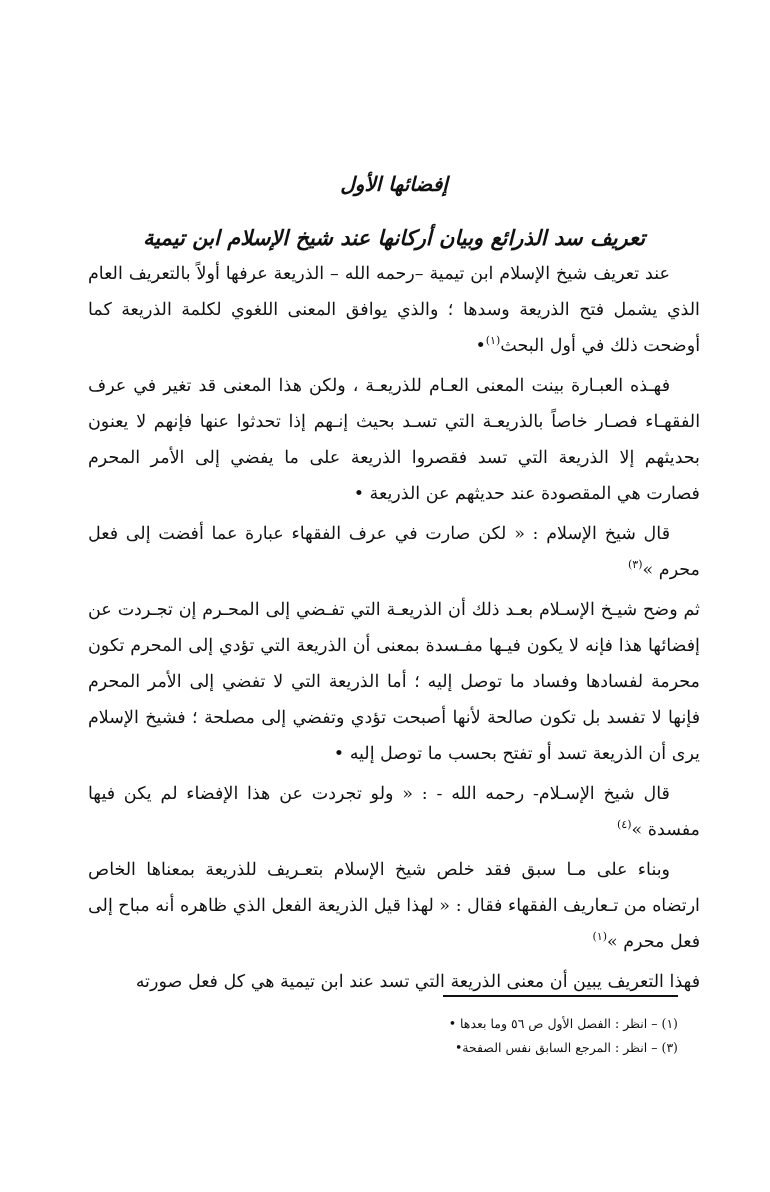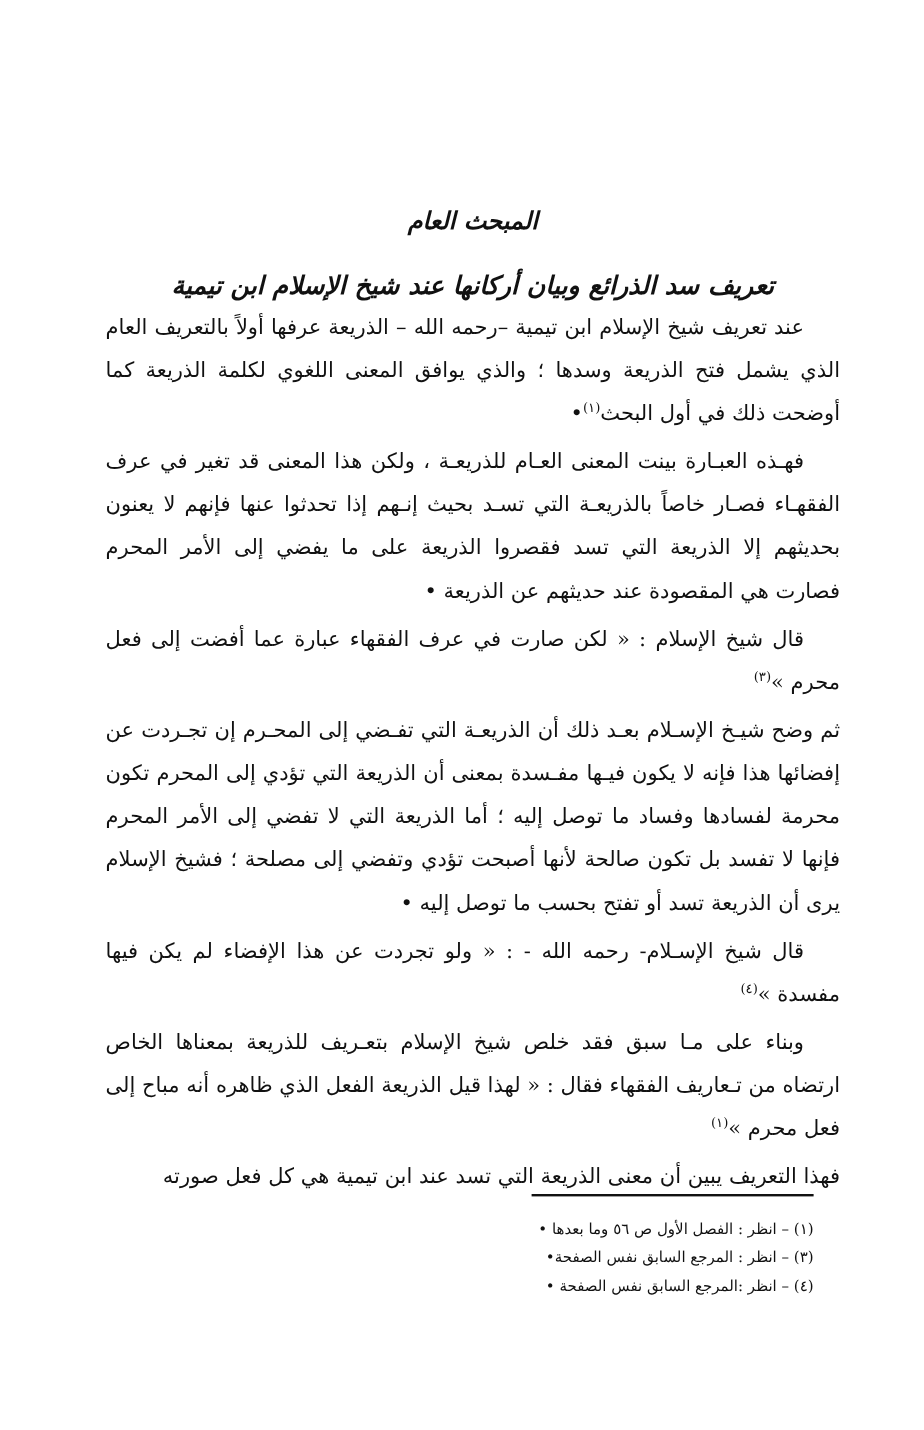--- a/index.html
+++ b/index.html
@@ -139,34 +139,33 @@
       text-align: right;
     }
     .footnote { white-space: nowrap; }
   </style>
 </head>
 <body>
 
 <div class="page">
 
 
-  <div class="section-label">المبحث العام</div>
+  <div class="section-label">إفضائها الأول</div>
   <div class="section-title">تعريف سد الذرائع وبيان أركانها عند شيخ الإسلام ابن تيمية</div>
 
   <div class="body">
     <p><span>عند تعريف شيخ الإسلام ابن تيمية –رحمه الله – الذريعة عرفها أولاً بالتعريف العام الذي يشمل فتح الذريعة وسدها ؛ والذي يوافق المعنى اللغوي لكلمة الذريعة كما أوضحت ذلك في أول البحث</span><sup class="fn">(١)</sup><span>•</span></p>
     <p><span>فهـذه العبـارة بينت المعنى العـام للذريعـة ، ولكن هذا المعنى قد تغير في عرف الفقهـاء فصـار خاصاً بالذريعـة التي تسـد بحيث إنـهم إذا تحدثوا عنها فإنهم لا يعنون بحديثهم إلا الذريعة التي تسد فقصروا الذريعة على ما يفضي إلى الأمر المحرم فصارت هي المقصودة عند حديثهم عن الذريعة •</span></p>
     <p><span>قال شيخ الإسلام : « لكن صارت في عرف الفقهاء عبارة عما أفضت إلى فعل محرم »</span><sup class="fn">(٣)</sup></p>
     <p class="no-indent"><span>ثم وضح شيـخ الإسـلام بعـد ذلك أن الذريعـة التي تفـضي إلى المحـرم إن تجـردت عن إفضائها هذا فإنه لا يكون فيـها مفـسدة بمعنى أن الذريعة التي تؤدي إلى المحرم تكون محرمة لفسادها وفساد ما توصل إليه ؛ أما الذريعة التي لا تفضي إلى الأمر المحرم فإنها لا تفسد بل تكون صالحة لأنها أصبحت تؤدي وتفضي إلى مصلحة ؛ فشيخ الإسلام يرى أن الذريعة تسد أو تفتح بحسب ما توصل إليه •</span></p>
     <p><span>قال شيخ الإسـلام- رحمه الله - : « ولو تجردت عن هذا الإفضاء لم يكن فيها مفسدة »</span><sup class="fn">(٤)</sup></p>
     <p><span>وبناء على مـا سبق فقد خلص شيخ الإسلام بتعـريف للذريعة بمعناها الخاص ارتضاه من تـعاريف الفقهاء فقال : « لهذا قيل الذريعة الفعل الذي ظاهره أنه مباح إلى فعل محرم »</span><sup class="fn">(١)</sup></p>
     <p class="no-indent"><span>فهذا التعريف يبين أن معنى الذريعة التي تسد عند ابن تيمية هي كل فعل صورته</span></p>
   </div>
 
   <div class="footnote-rule"></div>
 
   <div class="footnotes">
     <div class="footnote">(١) – انظر : الفصل الأول ص ٥٦ وما بعدها •</div>
     <div class="footnote">(٣) – انظر : المرجع السابق نفس الصفحة•</div>
-    <div class="footnote">(٤) – انظر :المرجع السابق نفس الصفحة •</div>
   </div>
 
 </div>
 
 </body></html>

